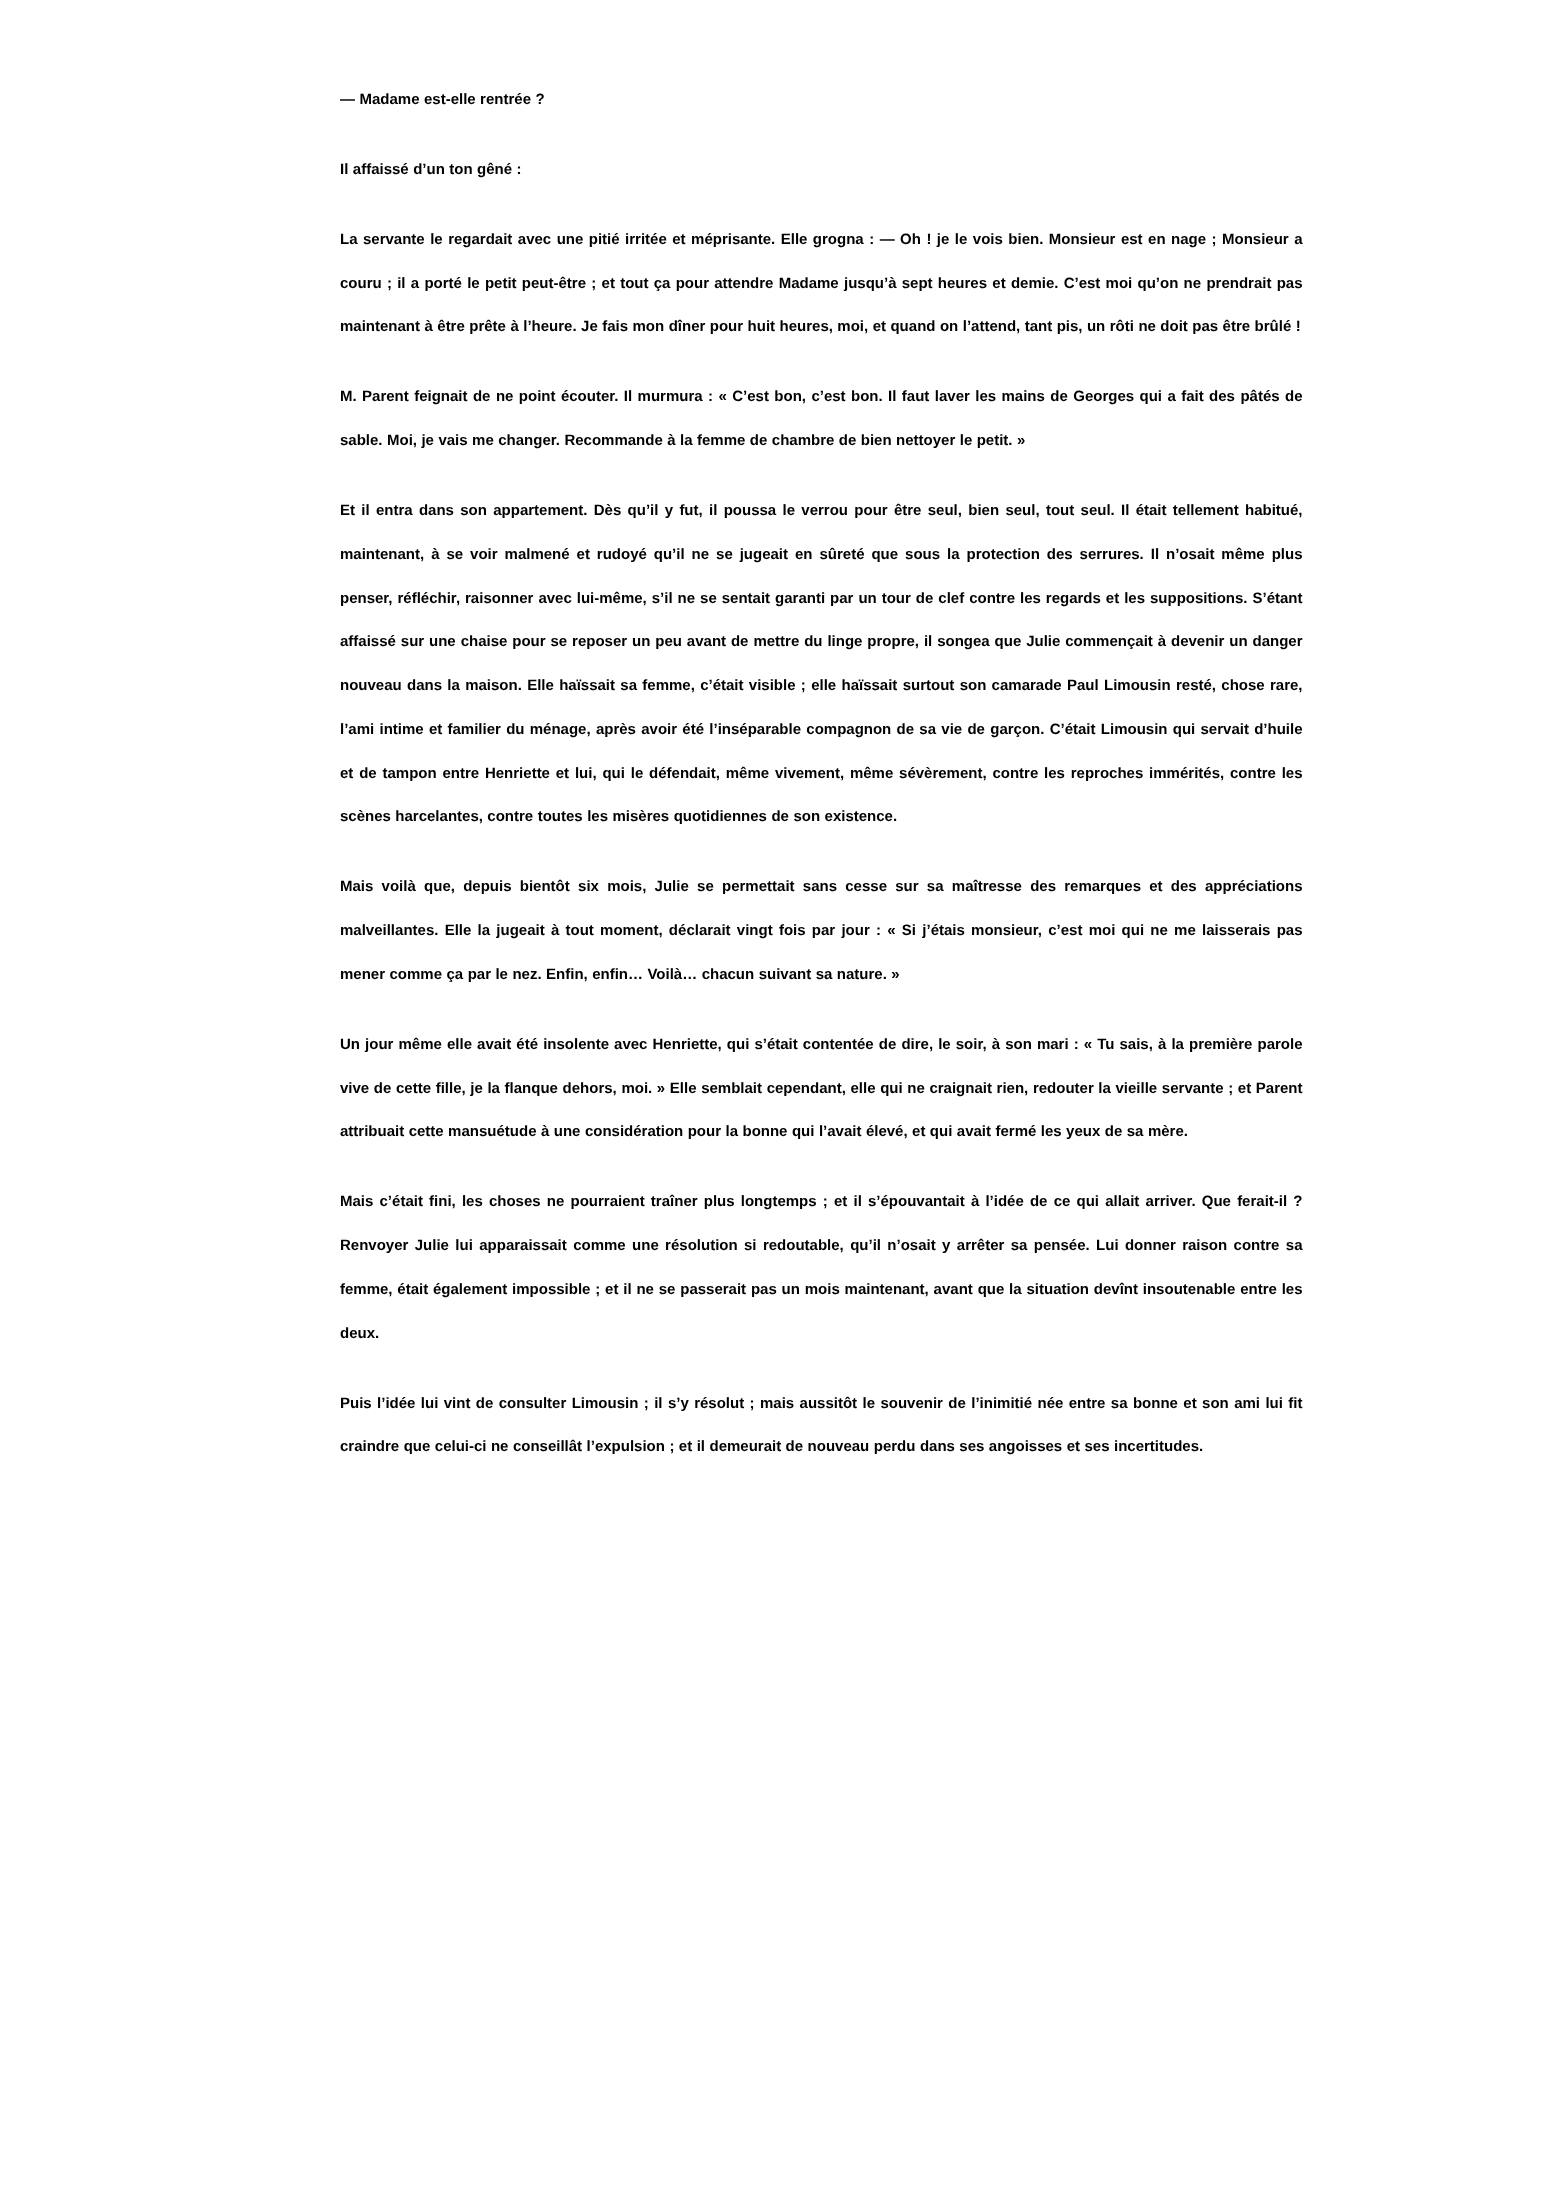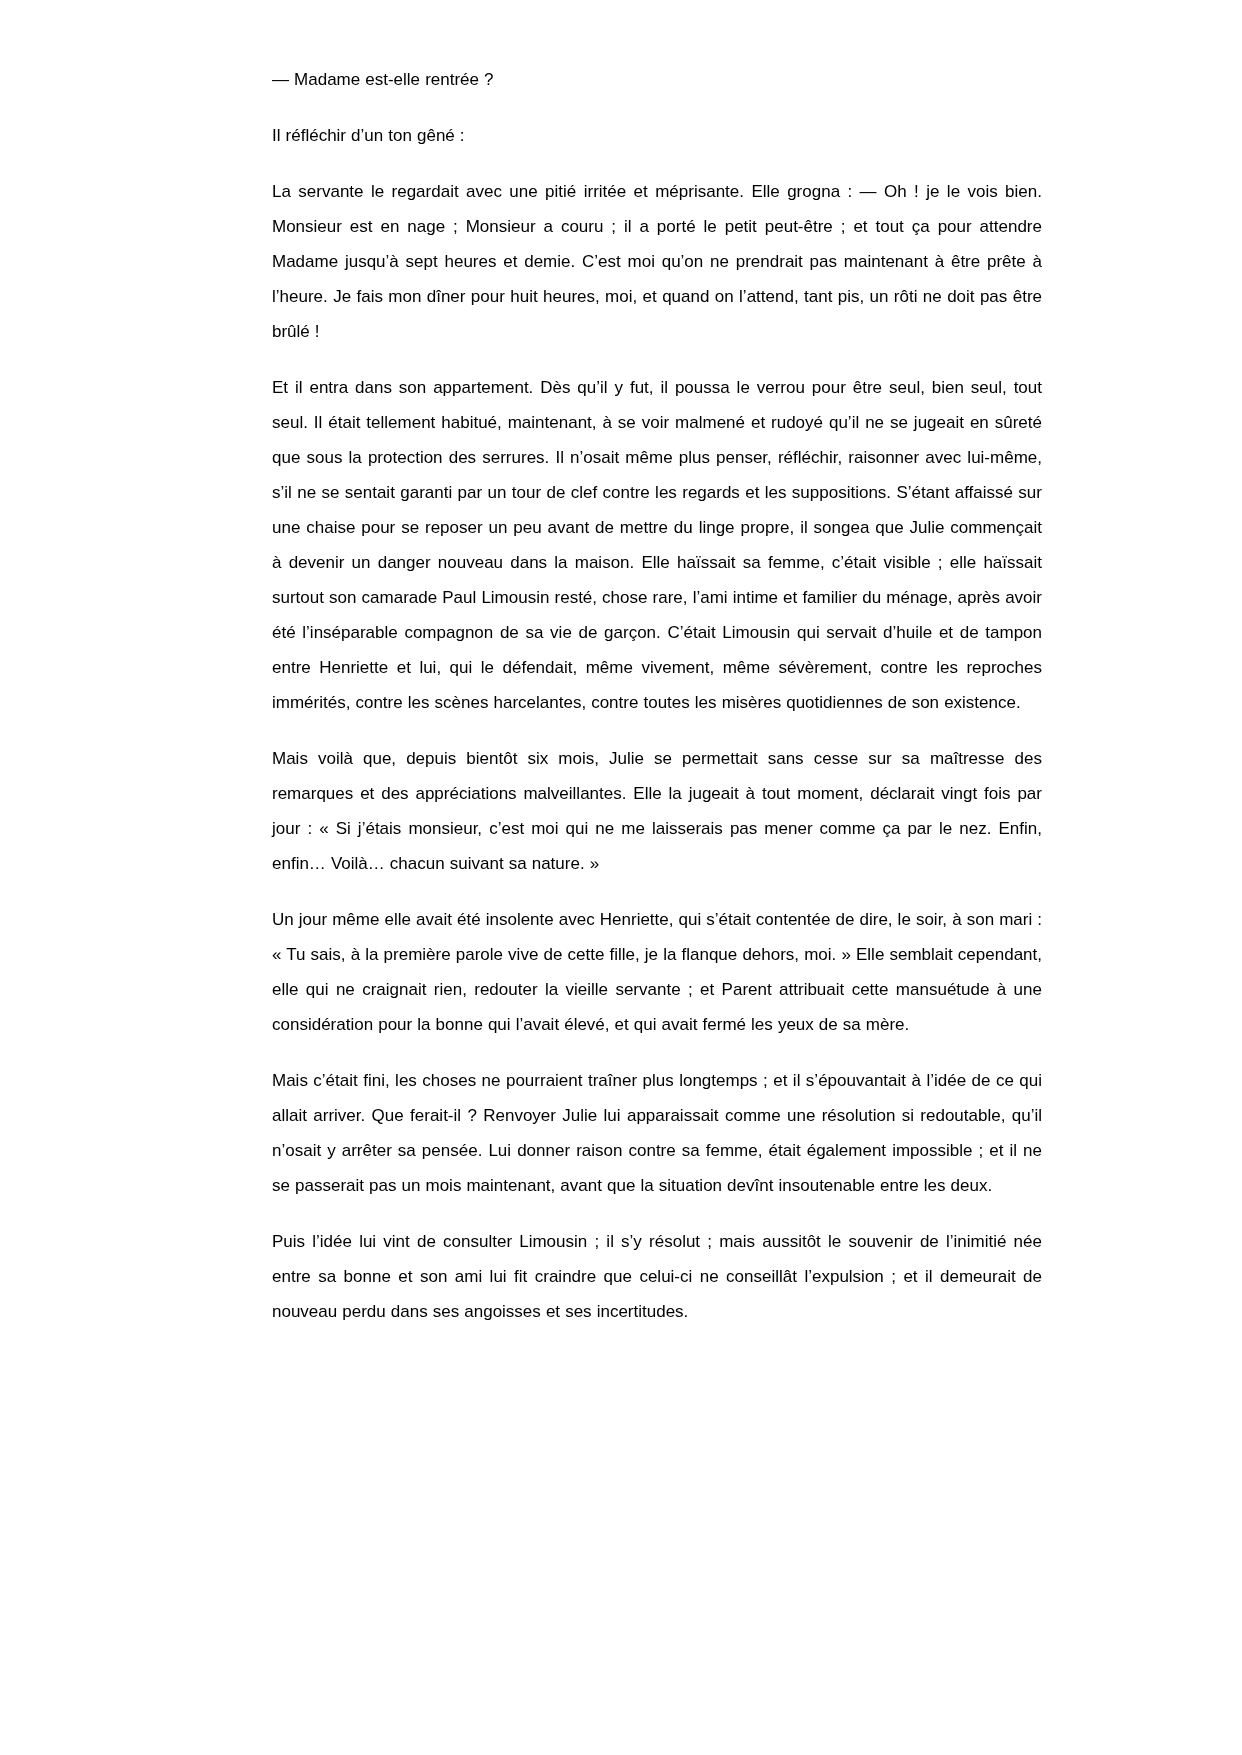--- a/index.html
+++ b/index.html
@@ -18,39 +18,41 @@
     min-height: 1755px;
     box-sizing: border-box;
     padding: 62px 200px 40px 272px;
     background: #ffffff;
   }
   .doc-body {
     width: 770px;
   }
   p.para {
     margin: 0 0 21px 0;
-    font-size: 17px;
+    font-size: 12px;
     line-height: 35px;
     text-align: justify;
     text-justify: inter-word;
     word-spacing: 0.02em;
     hyphens: none;
+    font-weight: bold;
   }
   p.para:last-child {
     margin-bottom: 0;
   }
 </style>
 </head>
 <body>
 
 <div class="page">
   <div class="doc-body">
     <p class="para">— Madame est-elle rentrée ?</p>
-    <p class="para">Il réfléchir d’un ton gêné :</p>
+    <p class="para">Il affaissé d’un ton gêné :</p>
     <p class="para">La servante le regardait avec une pitié irritée et méprisante. Elle grogna : — Oh ! je le vois bien. Monsieur est en nage ; Monsieur a couru ; il a porté le petit peut-être ; et tout ça pour attendre Madame jusqu’à sept heures et demie. C’est moi qu’on ne prendrait pas maintenant à être prête à l’heure. Je fais mon dîner pour huit heures, moi, et quand on l’attend, tant pis, un rôti ne doit pas être brûlé !</p>
+    <p class="para">M. Parent feignait de ne point écouter. Il murmura : « C’est bon, c’est bon. Il faut laver les mains de Georges qui a fait des pâtés de sable. Moi, je vais me changer. Recommande à la femme de chambre de bien nettoyer le petit. »</p>
     <p class="para">Et il entra dans son appartement. Dès qu’il y fut, il poussa le verrou pour être seul, bien seul, tout seul. Il était tellement habitué, maintenant, à se voir malmené et rudoyé qu’il ne se jugeait en sûreté que sous la protection des serrures. Il n’osait même plus penser, réfléchir, raisonner avec lui-même, s’il ne se sentait garanti par un tour de clef contre les regards et les suppositions. S’étant affaissé sur une chaise pour se reposer un peu avant de mettre du linge propre, il songea que Julie commençait à devenir un danger nouveau dans la maison. Elle haïssait sa femme, c’était visible ; elle haïssait surtout son camarade Paul Limousin resté, chose rare, l’ami intime et familier du ménage, après avoir été l’inséparable compagnon de sa vie de garçon. C’était Limousin qui servait d’huile et de tampon entre Henriette et lui, qui le défendait, même vivement, même sévèrement, contre les reproches immérités, contre les scènes harcelantes, contre toutes les misères quotidiennes de son existence.</p>
     <p class="para">Mais voilà que, depuis bientôt six mois, Julie se permettait sans cesse sur sa maîtresse des remarques et des appréciations malveillantes. Elle la jugeait à tout moment, déclarait vingt fois par jour : « Si j’étais monsieur, c’est moi qui ne me laisserais pas mener comme ça par le nez. Enfin, enfin… Voilà… chacun suivant sa nature. »</p>
     <p class="para">Un jour même elle avait été insolente avec Henriette, qui s’était contentée de dire, le soir, à son mari : « Tu sais, à la première parole vive de cette fille, je la flanque dehors, moi. » Elle semblait cependant, elle qui ne craignait rien, redouter la vieille servante ; et Parent attribuait cette mansuétude à une considération pour la bonne qui l’avait élevé, et qui avait fermé les yeux de sa mère.</p>
     <p class="para">Mais c’était fini, les choses ne pourraient traîner plus longtemps ; et il s’épouvantait à l’idée de ce qui allait arriver. Que ferait-il ? Renvoyer Julie lui apparaissait comme une résolution si redoutable, qu’il n’osait y arrêter sa pensée. Lui donner raison contre sa femme, était également impossible ; et il ne se passerait pas un mois maintenant, avant que la situation devînt insoutenable entre les deux.</p>
     <p class="para">Puis l’idée lui vint de consulter Limousin ; il s’y résolut ; mais aussitôt le souvenir de l’inimitié née entre sa bonne et son ami lui fit craindre que celui-ci ne conseillât l’expulsion ; et il demeurait de nouveau perdu dans ses angoisses et ses incertitudes.</p>
 
   </div>
 </div>
 
 </body></html>

